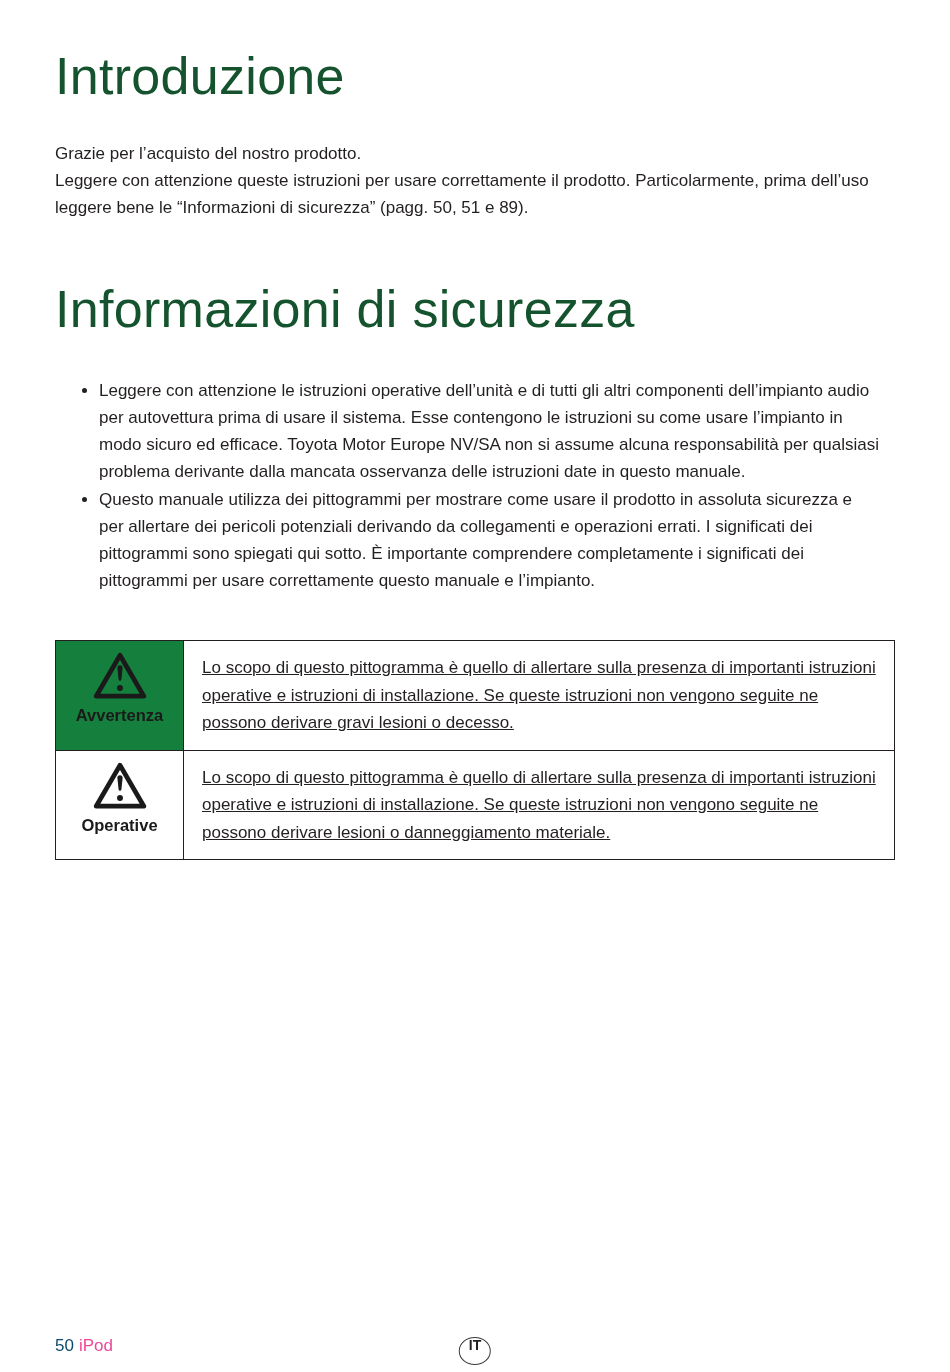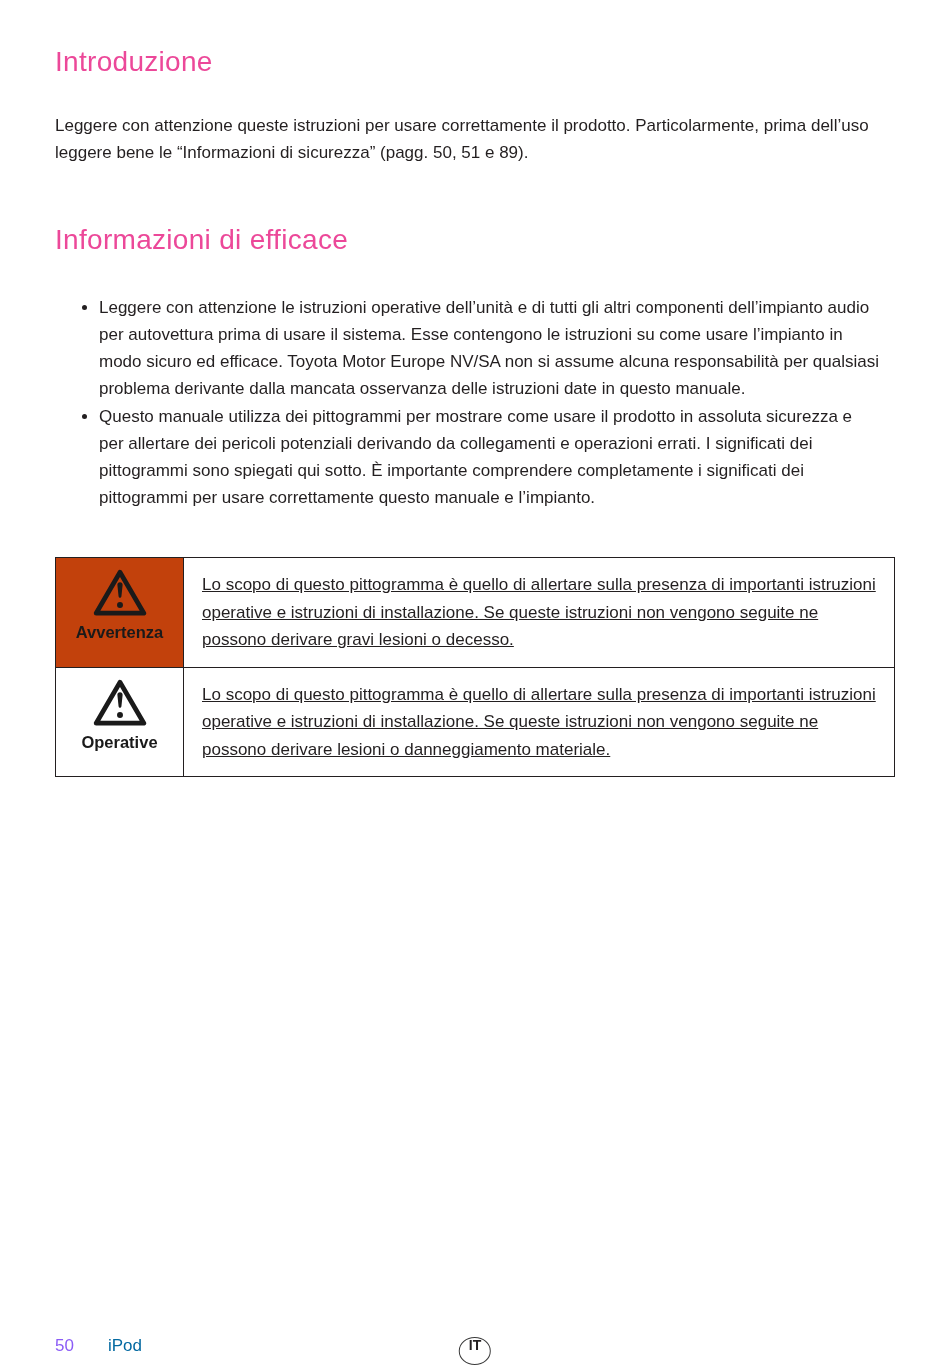--- a/index.html
+++ b/index.html
@@ -9,23 +9,23 @@
     height: 1372px;
     background: #ffffff;
     font-family: "Liberation Sans", "DejaVu Sans", sans-serif;
     color: #231f20;
     position: relative;
     overflow: hidden;
   }
   .page { padding: 28px 55px 0 55px; }
 
   .doc-title {
-    font-size: 28px;
+    font-size: 52px;
     font-weight: 400;
-    color: #ec4899;
+    color: #14532d;
     margin: 0;
     letter-spacing: 0.3px;
   }
   .title-intro  { margin-top: 18px; margin-bottom: 34px; }
   .title-safety { margin-top: 58px; margin-bottom: 38px; }
 
   .body-text { font-size: 17px; line-height: 27px; margin: 0; }
   .intro-line { display: block; }
 
   .bullet-list {
@@ -44,21 +44,21 @@
   .warn-table td {
     border: 1px solid #231f20;
     vertical-align: top;
   }
   .icon-cell {
     width: 128px;
     text-align: center;
     vertical-align: middle;
     padding: 10px 6px 8px 6px;
   }
-  .icon-cell.shaded { background: #c2410c; }
+  .icon-cell.shaded { background: #15803d; }
   .tri-icon { display: inline-block; line-height: 0; }
   .icon-label {
     font-weight: bold;
     font-size: 16.5px;
     margin-top: 2px;
     color: #1a1a1a;
   }
   .text-cell {
     padding: 13px 16px 13px 18px;
     font-size: 17px;
@@ -71,28 +71,28 @@
     left: 0;
     bottom: 12px;
     width: 100%;
     height: 26px;
   }
   .page-num {
     position: absolute;
     left: 55px;
     top: 2px;
     font-size: 17px;
-    color: #8b5cf6;
+    color: #0c4a6e;
   }
   .product {
     position: absolute;
-    left: 108px;
+    left: 79px;
     top: 2px;
     font-size: 17px;
-    color: #0369a1;
+    color: #ec4899;
   }
   .lang-badge {
     position: absolute;
     left: 50%;
     transform: translateX(-50%);
     top: 3px;
     border: 1.4px solid #3a3a3a;
     border-radius: 50%;
     padding: 1px 9px 13px 9px;
     font-size: 14px;
@@ -102,24 +102,25 @@
   }
 </style>
 </head>
 <body>
 
 <div class="page">
 
   <h1 class="doc-title title-intro">Introduzione</h1>
 
   <p class="body-text">
+    <span class="intro-line">Grazie per l’acquisto del nostro prodotto.</span>
     <span class="intro-line">Leggere con attenzione queste istruzioni per usare correttamente il prodotto. Particolarmente, prima dell’uso leggere bene le “Informazioni di sicurezza” (pagg. 50, 51 e 89).</span>
   </p>
 
-  <h1 class="doc-title title-safety">Informazioni di efficace</h1>
+  <h1 class="doc-title title-safety">Informazioni di sicurezza</h1>
 
   <ul class="bullet-list">
     <li>Leggere con attenzione le istruzioni operative dell’unità e di tutti gli altri componenti dell’impianto audio per autovettura prima di usare il sistema. Esse contengono le istruzioni su come usare l’impianto in modo sicuro ed efficace. Toyota Motor Europe NV/SA non si assume alcuna responsabilità per qualsiasi problema derivante dalla mancata osservanza delle istruzioni date in questo manuale.</li>
     <li>Questo manuale utilizza dei pittogrammi per mostrare come usare il prodotto in assoluta sicurezza e per allertare dei pericoli potenziali derivando da collegamenti e operazioni errati. I significati dei pittogrammi sono spiegati qui sotto. È importante comprendere completamente i significati dei pittogrammi per usare correttamente questo manuale e l’impianto.</li>
   </ul>
 
   <table class="warn-table">
     <tbody>
       <tr>
         <td class="icon-cell shaded">

